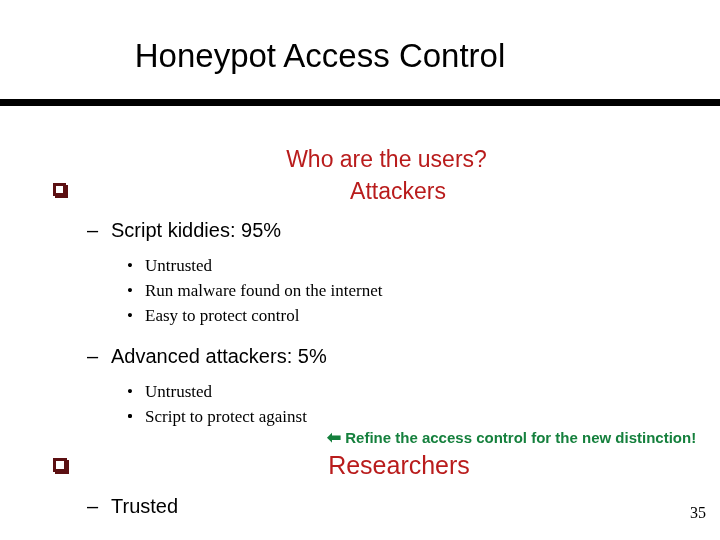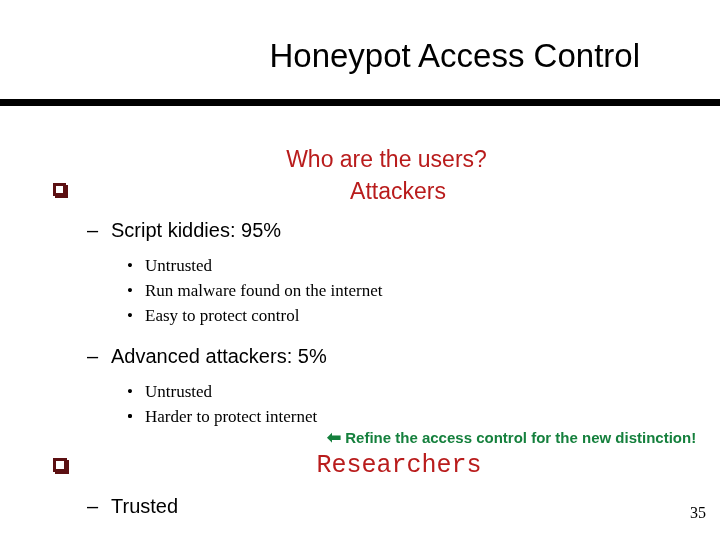--- a/index.html
+++ b/index.html
@@ -16,21 +16,21 @@
     font-family: "Liberation Sans", sans-serif;
     color: #000000;
   }
 
   
   #title-area {
     position: absolute;
     left: 0;
     top: 36px;
     width: 640px;
-    text-align: right;
+    text-align: center;
   }
   #slide-title {
     font-family: "Liberation Sans", sans-serif;
     font-size: 33px;
     font-weight: normal;
     line-height: 40px;
     letter-spacing: 0px;
     color: #000000;
     margin: 0;
     white-space: nowrap;
@@ -63,21 +63,20 @@
     white-space: nowrap;
     text-align: center;
   }
   .lvl1.plain {
     padding-left: 53px;
   }
 
   .lvl1.big {
     font-size: 25px;
     line-height: 33px;
-    font-family: Liberation Mono, monospace;
   }
 
   
   .boxbullet {
     position: absolute;
     left: 53px;
     top: 7px;
     width: 13px;
     height: 13px;
     box-sizing: border-box;
@@ -217,21 +216,21 @@
 
     <div class="lvl3">
       <span class="dot">•</span>
       <span>Untrusted</span>
     </div>
     <div class="lvl3">
       <span class="dot">•</span>
     </div>
     <div class="lvl3">
       <span class="dot">•</span>
-      <span>Harder to protect internet</span>
+      <span>Script to protect against</span>
     </div>
 
     <div class="gap-lg"></div>
 
     <div class="lvl1 big bulleted">
       <span class="boxbullet"></span>
       <span>Researchers</span>
     </div>
 
     <div class="gap-sm"></div>

